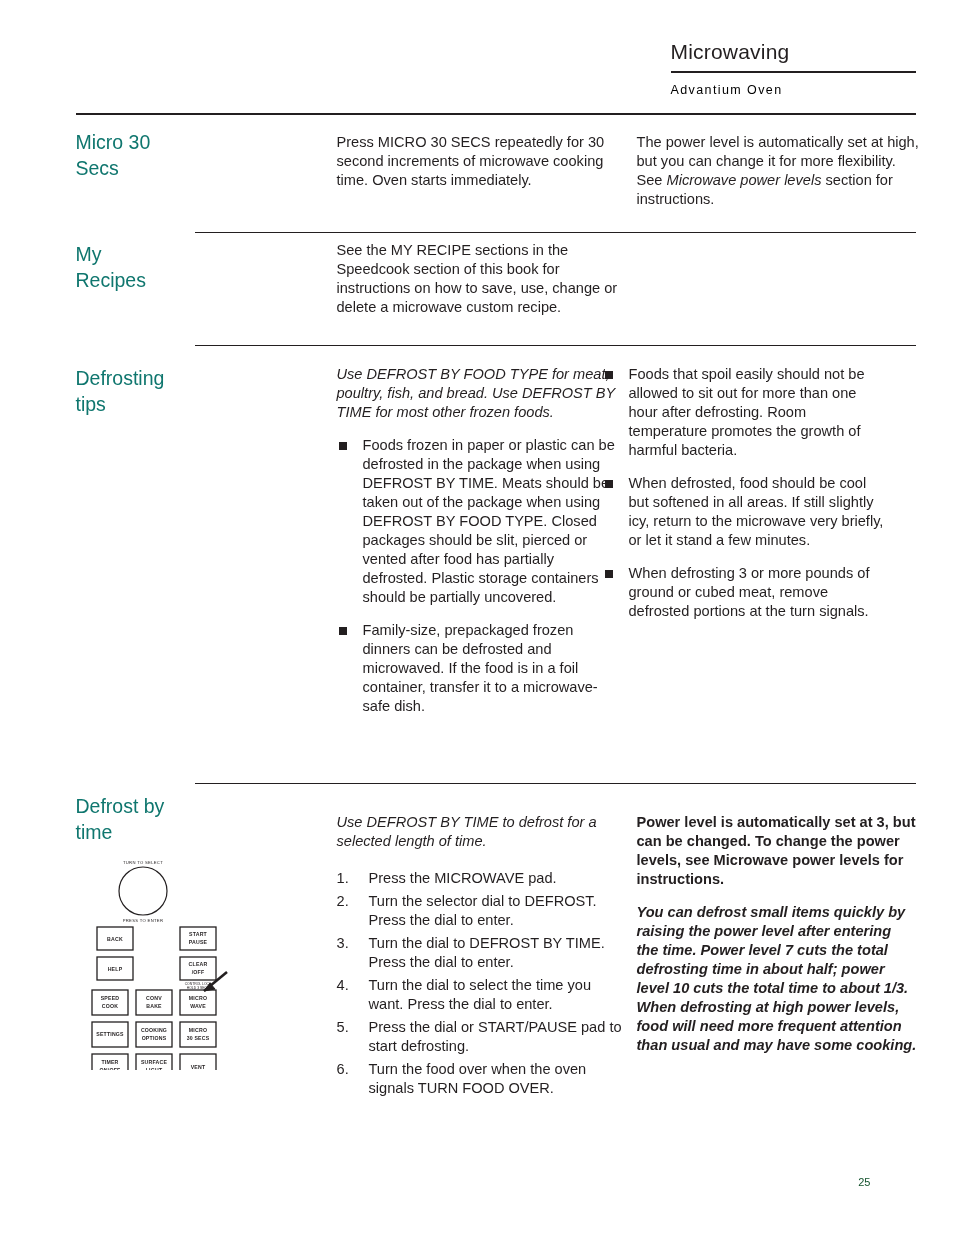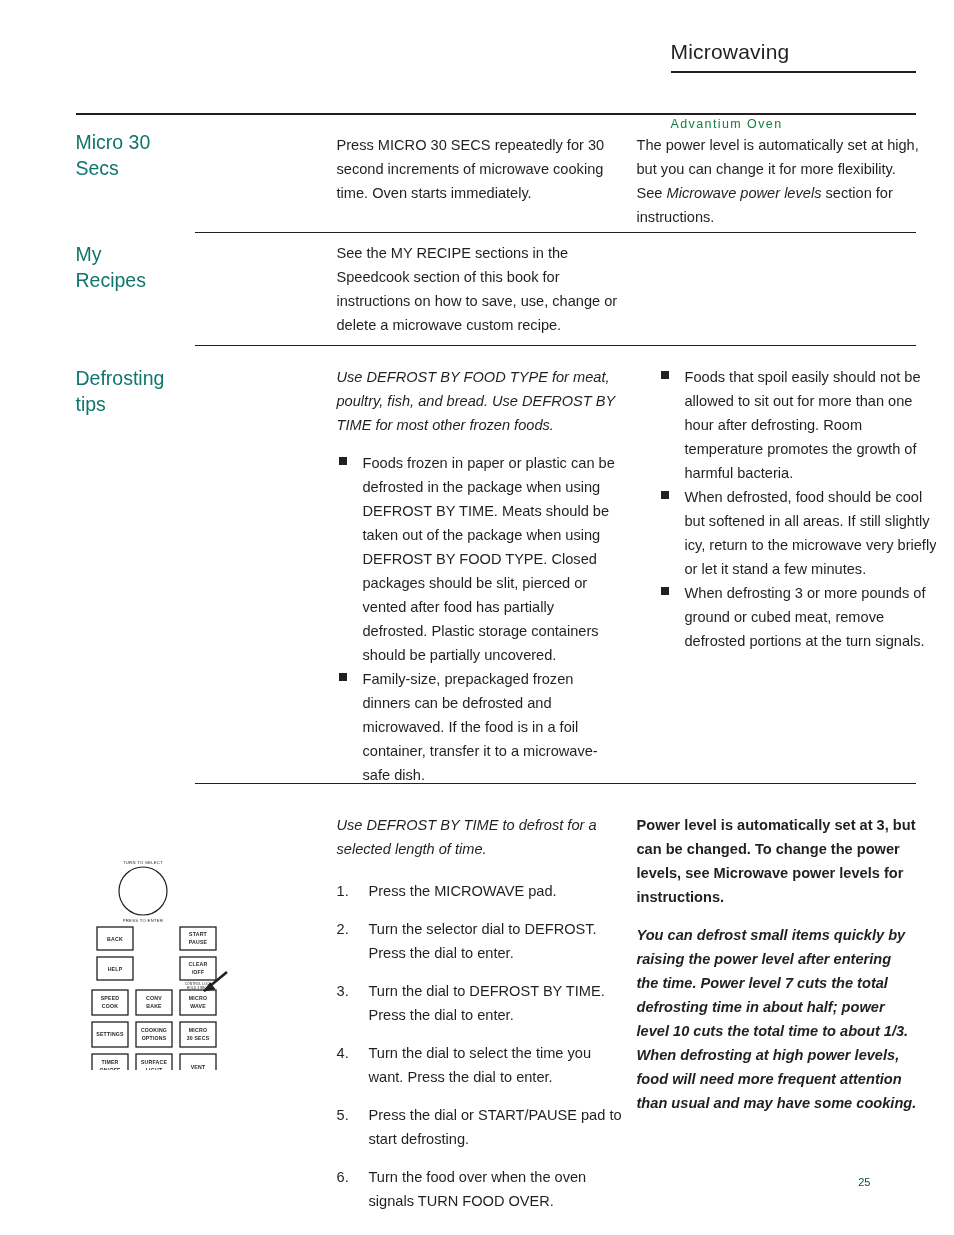--- a/index.html
+++ b/index.html
@@ -33,24 +33,23 @@
     letter-spacing: 0.2px;
     color: #231f20;
     padding-bottom: 7px;
   }
   .header-rule {
     border-bottom: 2.4px solid #231f20;
   }
   .header-sub {
     font-size: 12.5px;
     letter-spacing: 1.4px;
-    color: #15803d;
+    color: #000000;
     padding-top: 10px;
     padding-bottom: 9px;
-    margin-top: 34px;
   }
   .header-rule-2 {
     position: absolute;
     left: 57px;
     top: 113px;
     width: 840px;
     border-bottom: 2.4px solid #231f20;
   }
   .rule {
     position: absolute;
@@ -62,21 +61,21 @@
     font-size: 19.5px;
     line-height: 26px;
     font-weight: 400;
     color: #0f766e;
     white-space: pre-line;
   }
 
   .col {
     position: absolute;
     font-size: 14.6px;
-    line-height: 24px;
+    line-height: 19px;
     color: #231f20;
   }
   .col p {
     margin: 0 0 0 0;
   }
   .col p + p {
     margin-top: 14px;
   }
   .ital {
     font-style: italic;
@@ -84,20 +83,21 @@
 
   
   ul.blist {
     list-style: none;
     margin: 0;
     padding: 0;
   }
   ul.blist > li {
     position: relative;
     padding-left: 26px;
+    margin-top: 14px;
   }
   ul.blist > li:first-child {
     margin-top: 0;
   }
   ul.blist > li::before {
     content: "";
     position: absolute;
     left: 2px;
     top: 6px;
     width: 8px;
@@ -108,21 +108,21 @@
   
   ol.nlist {
     list-style: none;
     margin: 0;
     padding: 0;
     counter-reset: step;
   }
   ol.nlist > li {
     position: relative;
     padding-left: 32px;
-    margin-top: 14px;
+    margin-top: 4px;
   }
   ol.nlist > li:first-child {
     margin-top: 0;
   }
   ol.nlist > li::before {
     counter-increment: step;
     content: counter(step) ".";
     position: absolute;
     left: 0;
     top: 0;
@@ -189,30 +189,32 @@
 tips</div>
 
   <div class="col" style="left:318px; top:365px; width:286px;">
     <p class="ital">Use DEFROST BY FOOD TYPE for meat, poultry, fish, and bread. Use DEFROST BY TIME for most other frozen foods.</p>
     <ul class="blist" style="margin-top:14px;">
       <li><span>Foods frozen in paper or plastic can be defrosted in the package when using DEFROST BY TIME. Meats should be taken out of the package when using DEFROST BY FOOD TYPE. Closed packages should be slit, pierced or vented after food has partially defrosted. Plastic storage containers should be partially uncovered.</span></li>
       <li><span>Family-size, prepackaged frozen dinners can be defrosted and microwaved. If the food is in a foil container, transfer it to a microwave-safe dish.</span></li>
     </ul>
   </div>
 
-  <div class="col" style="left:640px; top:365px; width:283px;">
+  <div class="col" style="left:584px; top:365px; width:283px;">
     <ul class="blist">
       <li><span>Foods that spoil easily should not be allowed to sit out for more than one hour after defrosting. Room temperature promotes the growth of harmful bacteria.</span></li>
       <li><span>When defrosted, food should be cool but softened in all areas. If still slightly icy, return to the microwave very briefly, or let it stand a few minutes.</span></li>
       <li><span>When defrosting 3 or more pounds of ground or cubed meat, remove defrosted portions at the turn signals.</span></li>
     </ul>
   </div>
 
   <div class="rule" style="left:176px; top:783px; width:721px;"></div>
 
+  <div class="sec-title" style="left:57px; top:793px; width:200px;">Defrost by
+time</div>
 
   <div class="panel">
     <svg width="150" height="215" viewBox="0 0 150 215" xmlns="http://www.w3.org/2000/svg">
       <g fill="none" stroke="#231f20" stroke-width="1.2">
         <circle cx="64" cy="36" r="24"></circle>
       </g>
 
       <text x="64" y="9" font-family="Liberation Sans, sans-serif" font-size="4.2" text-anchor="middle" fill="#231f20" letter-spacing="0.3">TURN TO SELECT</text>
       <text x="64" y="67" font-family="Liberation Sans, sans-serif" font-size="4.2" text-anchor="middle" fill="#231f20" letter-spacing="0.3">PRESS TO ENTER</text>
 

